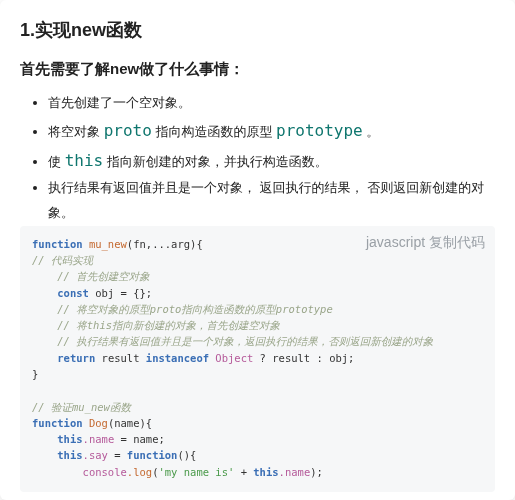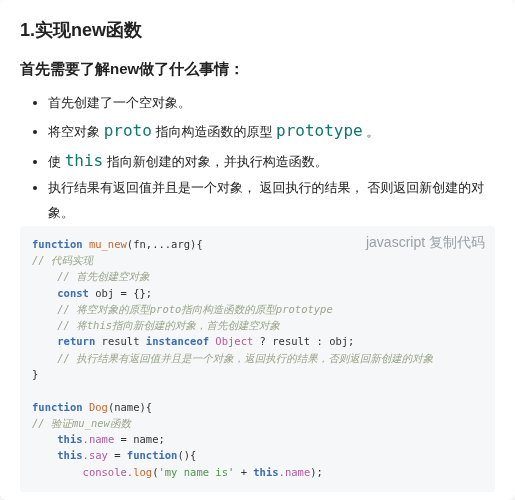--- a/index.html
+++ b/index.html
@@ -90,23 +90,23 @@
     <span>javascript</span>
     <span>复制代码</span>
   </div>
 
   <div class="code-line"><span class="c-kw">function</span> <span class="c-fn">mu_new</span><span class="c-plain">(fn,...arg){</span></div>
   <div class="code-line c-comment">// 代码实现</div>
   <div class="code-line c-comment">    <span>// 首先创建空对象</span></div>
   <div class="code-line">    <span class="c-kw">const</span><span class="c-plain"> obj = {};</span></div>
   <div class="code-line c-comment">    <span>// 将空对象的原型proto指向构造函数的原型prototype</span></div>
   <div class="code-line c-comment">    <span>// 将this指向新创建的对象，首先创建空对象</span></div>
+  <div class="code-line c-comment">    <span>// 执行结果有返回值并且是一个对象，返回执行的结果，否则返回新创建的对象</span></div>
   <div class="code-line">    <span class="c-kw">return</span><span class="c-plain"> result </span><span class="c-kw">instanceof</span><span class="c-plain"> </span><span class="c-prop">Object</span><span class="c-plain"> ? result : obj;</span></div>
-  <div class="code-line c-comment">    <span>// 执行结果有返回值并且是一个对象，返回执行的结果，否则返回新创建的对象</span></div>
   <div class="code-line c-plain">}</div>
   <div class="code-line">&nbsp;</div>
+  <div class="code-line c-comment">// 验证mu_new函数</div>
   <div class="code-line"><span class="c-kw">function</span> <span class="c-fn">Dog</span><span class="c-plain">(name){</span></div>
-  <div class="code-line c-comment">// 验证mu_new函数</div>
   <div class="code-line">    <span class="c-kw">this</span><span class="c-prop">.name</span><span class="c-plain"> = name;</span></div>
   <div class="code-line">    <span class="c-kw">this</span><span class="c-prop">.say</span><span class="c-plain"> = </span><span class="c-kw">function</span><span class="c-plain">(){</span></div>
   <div class="code-line">        <span class="c-prop">console</span><span class="c-fn">.log</span><span class="c-plain">(</span><span class="c-str">'my name is'</span><span class="c-plain"> + </span><span class="c-kw">this</span><span class="c-prop">.name</span><span class="c-plain">);</span></div>
 
 </div>
 
 </body></html>

